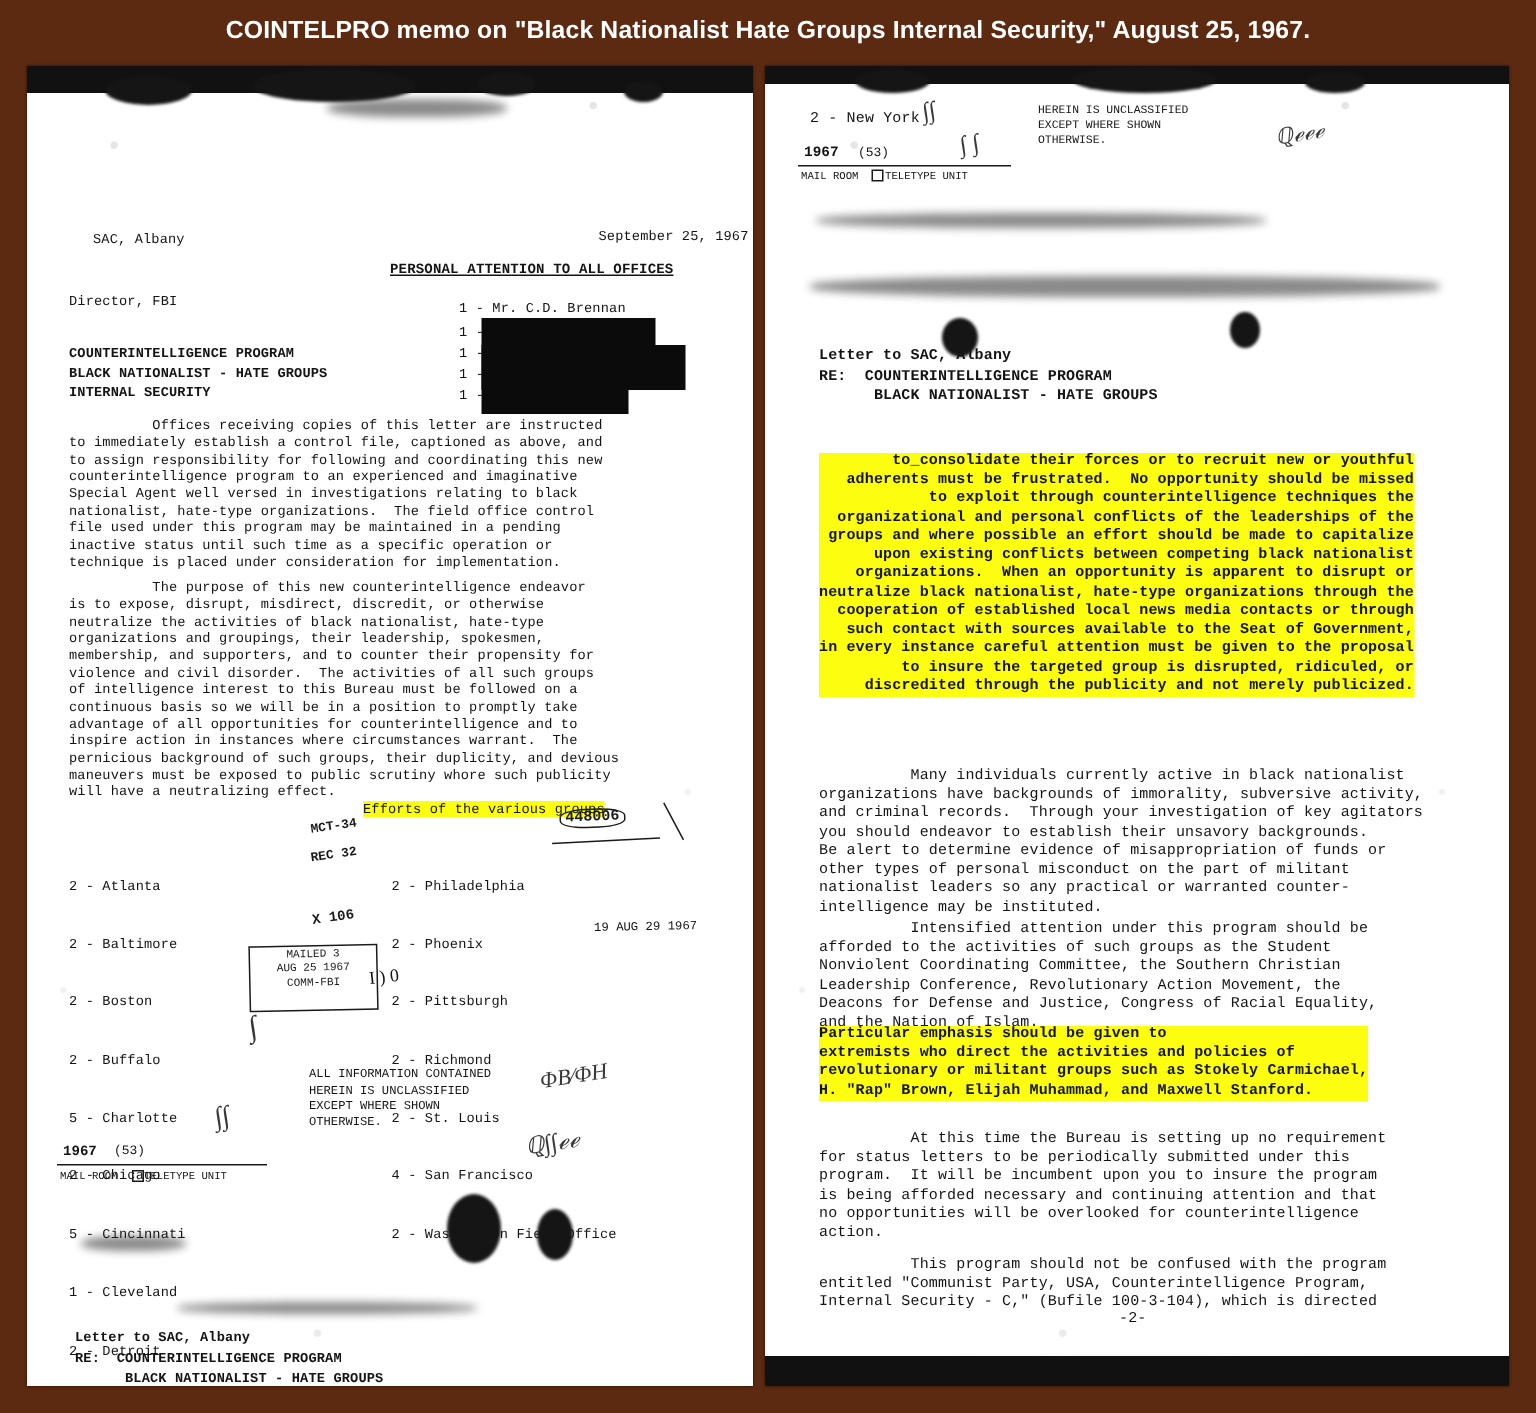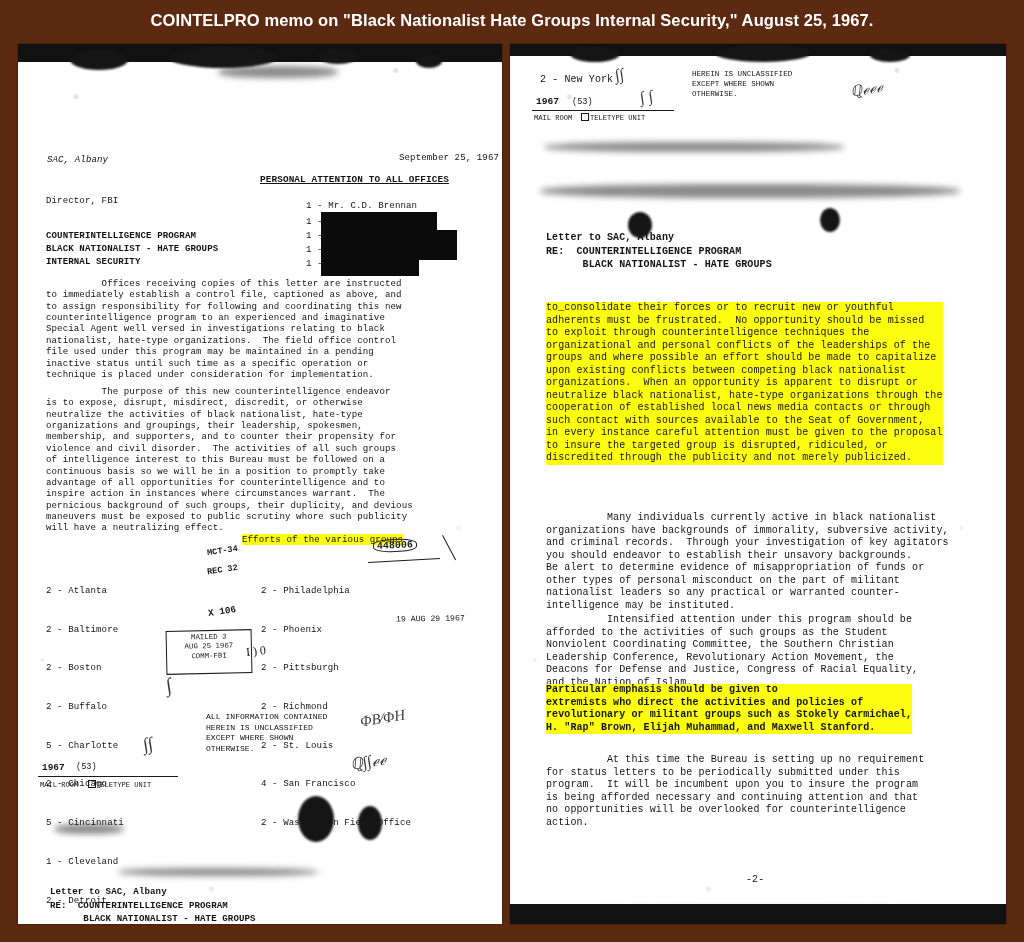--- a/index.html
+++ b/index.html
@@ -119,21 +119,21 @@
     <div class="page left">
       <div class="grain"></div>
 
       <div class="edge-top" style="top:0;height:18px;"></div>
       <div class="blotch" style="left:52px;top:6px;width:58px;height:20px;"></div>
       <div class="blotch" style="left:150px;top:2px;width:110px;height:22px;"></div>
       <div class="blotch" style="left:300px;top:4px;width:40px;height:16px;"></div>
       <div class="blotch" style="left:398px;top:10px;width:26px;height:14px;"></div>
       <div class="smudge" style="left:200px;top:22px;width:120px;height:12px;"></div>
 
-      <div class="doc l-txt" style="left:29px;top:110px;font-style:italic;">SAC, Albany</div>
+      <div class="doc l-txt" style="left:44px;top:110px;">SAC, Albany</div>
       <div class="doc l-txt" style="left:381px;top:108px;">September 25, 1967</div>
       <div class="doc l-txt bold ul" style="left:242px;top:130px;font-size:9.4px;">PERSONAL ATTENTION TO ALL OFFICES</div>
       <div class="doc l-txt" style="left:28px;top:151px;">Director, FBI</div>
 
       <div class="doc l-txt" style="left:288px;top:156px;">1 - Mr. C.D. Brennan</div>
       <div class="doc l-txt" style="left:288px;top:172px;">1 -</div>
       <div class="doc l-txt" style="left:288px;top:186px;">1 -</div>
       <div class="doc l-txt" style="left:288px;top:200px;">1 -</div>
       <div class="doc l-txt" style="left:288px;top:214px;">1 -</div>
 
@@ -260,21 +260,21 @@
       <div style="position:absolute;left:71px;top:69px;width:6px;height:6px;border:1px solid #1a1a1a;"></div>
       <div class="scrawl" style="left:105px;top:22px;font-size:16px;">∫∫</div>
       <div class="scrawl" style="left:130px;top:44px;font-size:16px;">∫&nbsp;∫</div>
       <div class="scrawl" style="left:340px;top:34px;font-size:15px;">ℚℯℯℯ</div>
       <div class="scrawl" style="left:418px;top:28px;font-size:16px;">𝒠𝓐</div>
 
       <div class="doc r-txt bold" style="left:36px;top:188px;">Letter to SAC, Albany</div>
       <div class="doc r-txt bold" style="left:36px;top:202px;">RE:  COUNTERINTELLIGENCE PROGRAM</div>
       <div class="doc r-txt bold" style="left:36px;top:215px;">      BLACK NATIONALIST - HATE GROUPS</div>
 
-      <div class="doc r-txt hl" style="left:36px;top:258px;font-weight:normal;">to_consolidate their forces or to recruit new or youthful
+      <div class="doc r-txt hl" style="left:36px;top:258px;font-weight:bold;text-align:right;">to_consolidate their forces or to recruit new or youthful
 adherents must be frustrated.  No opportunity should be missed
 to exploit through counterintelligence techniques the
 organizational and personal conflicts of the leaderships of the
 groups and where possible an effort should be made to capitalize
 upon existing conflicts between competing black nationalist
 organizations.  When an opportunity is apparent to disrupt or
 neutralize black nationalist, hate-type organizations through the
 cooperation of established local news media contacts or through
 such contact with sources available to the Seat of Government,
 in every instance careful attention must be given to the proposal
@@ -300,20 +300,23 @@
 for status letters to be periodically submitted under this
 program.  It will be incumbent upon you to insure the program
 is being afforded necessary and continuing attention and that
 no opportunities will be overlooked for counterintelligence
 action.</div>
 
       <div class="doc r-txt hl" style="left:36px;top:640px;font-weight:bold;">Particular emphasis should be given to
 extremists who direct the activities and policies of
 revolutionary or militant groups such as Stokely Carmichael,
 H. "Rap" Brown, Elijah Muhammad, and Maxwell Stanford.</div>
+      <div class="doc r-txt" style="left:36px;top:794px;">          This program should not be confused with the program
+entitled "Communist Party, USA, Counterintelligence Program,
+Internal Security - C," (Bufile 100-3-104), which is directed</div>
 
       <div class="doc r-txt" style="left:236px;top:830px;">-2-</div>
 
       <div class="smudge" style="left:30px;top:140px;width:420px;height:14px;"></div>
       <div class="smudge" style="left:34px;top:98px;width:300px;height:10px;"></div>
       <div class="blotch" style="left:118px;top:168px;width:24px;height:26px;"></div>
       <div class="blotch" style="left:310px;top:164px;width:20px;height:24px;"></div>
       <div class="smudge" style="left:40px;top:864px;width:420px;height:12px;"></div>
       <div class="edge-bottom" style="bottom:0;height:20px;"></div>
     </div>

